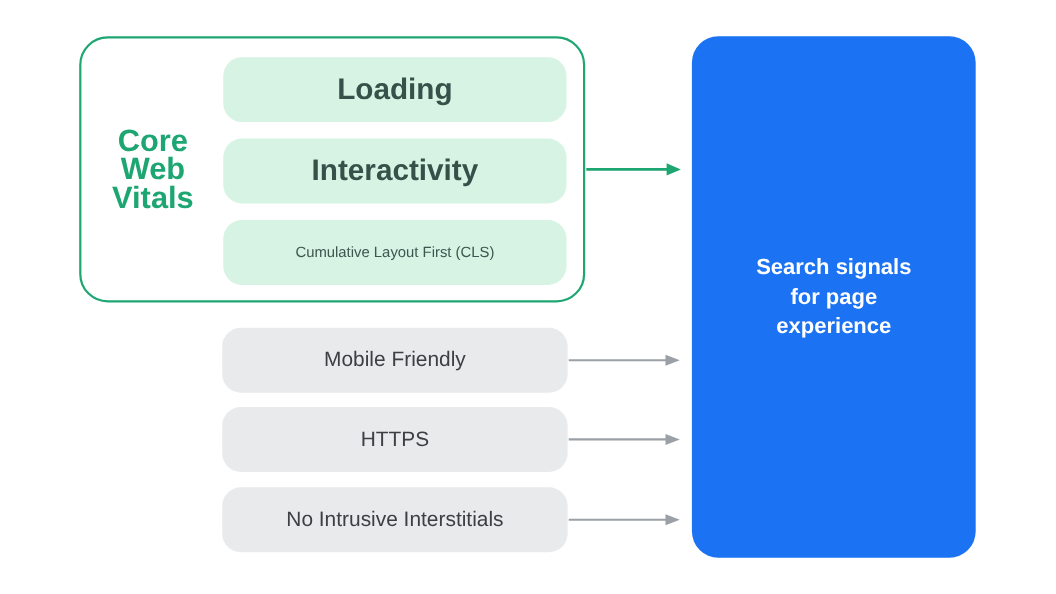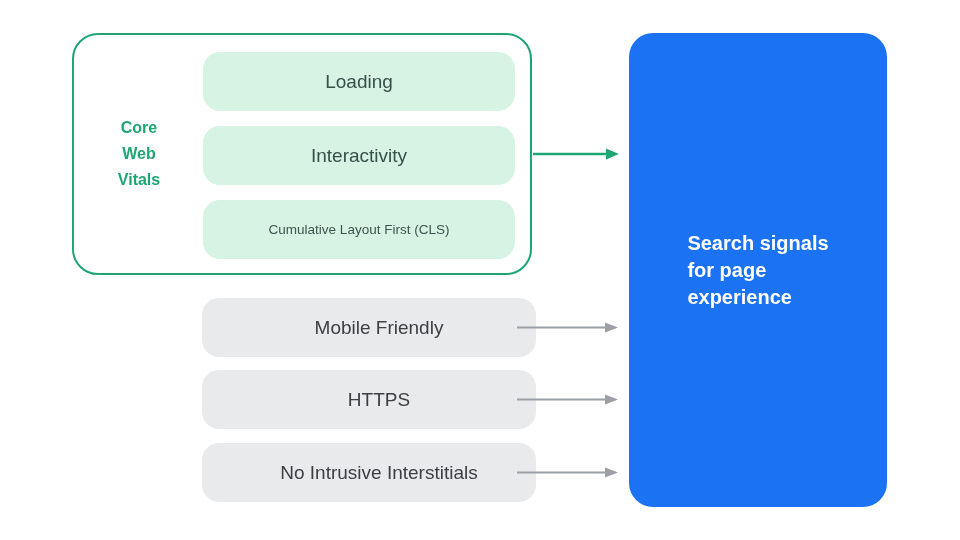--- a/index.html
+++ b/index.html
@@ -22,80 +22,79 @@
     border-radius: 26px;
     box-sizing: border-box;
   }
   .cwv-label {
     position: absolute;
     left: 0; top: 50%;
     transform: translateY(-50%);
     width: 130px;
     text-align: center;
     color: #1EA672;
-    font-size: 16px;
+    font-size: 28px;
     font-weight: bold;
     line-height: 26px;
   }
   .cwv-pills {
     position: absolute;
     left: 129px; top: 17px;
   }
   .pill-green {
     width: 312px; height: 59px;
     margin-bottom: 15px;
     background: #D6F3E4;
     border-radius: 17px;
     display: flex;
     flex-direction: column;
     align-items: center;
     justify-content: center;
     text-align: center;
   }
   .pill-green .pill-title {
     color: #37504A;
-    font-size: 19px;
-    font-weight: normal;
+    font-size: 27px;
+    font-weight: bold;
     line-height: 25px;
   }
   .pill-green .pill-subtitle {
     color: #3F554F;
     font-size: 13.5px;
     line-height: 17px;
   }
 
   
   .pill-gray {
     position: absolute;
     left: 202px;
     width: 314px; height: 59px;
     background: #E9EAEC;
     border-radius: 17px;
     display: flex;
     align-items: center;
     justify-content: center;
     color: #3C4043;
     font-size: 19px;
-    padding-left: 20px;
   }
   .pill-gray.p1 { top: 298px; }
   .pill-gray.p2 { top: 370px; }
   .pill-gray.p3 { top: 443px; }
 
   
   .result-box {
     position: absolute;
     left: 629px; top: 33px;
     width: 258px; height: 474px;
     background: #1B72F2;
     border-radius: 24px;
     display: flex;
     align-items: center;
     justify-content: center;
-    text-align: left;
+    text-align: center;
     color: #ffffff;
     font-size: 20px;
     font-weight: bold;
     line-height: 27px;
   }
 
   
   .arrows {
     position: absolute;
     left: 0; top: 0;

